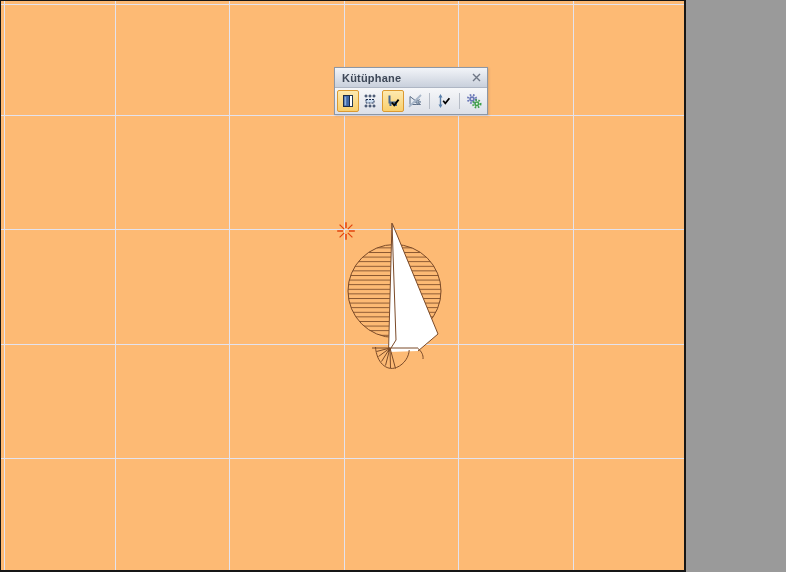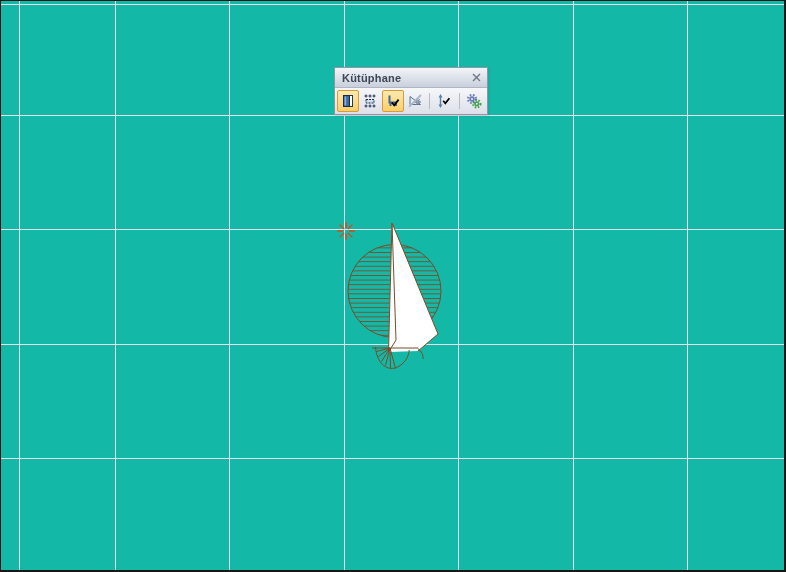--- a/index.html
+++ b/index.html
@@ -1,18 +1,18 @@
 <!DOCTYPE html>
 <html><head>
 <meta charset="utf-8">
 <style>
   html,body{margin:0;padding:0;background:#9a9a9a;font-family:"Liberation Sans",sans-serif;}
   .screen{
-    position:relative;width:786px;height:572px;box-sizing:border-box;
-    background:#14b8a6;border:solid #161616;border-width:1px 2px 2px 1px;overflow:hidden;
+    position:relative;width:686px;height:572px;box-sizing:border-box;
+    background:#fdba74;border:solid #161616;border-width:1px 2px 2px 1px;overflow:hidden;
   }
   
   .canvas{
     position:absolute;inset:0;
     background-image:
       repeating-linear-gradient(to right,#e3e3ee 0px,#e3e3ee 1px,transparent 1px,transparent 114.5px),
       repeating-linear-gradient(to bottom,#e3e3ee 0px,#e3e3ee 1px,transparent 1px,transparent 114.5px);
     background-position:114px 114px;
   }
   

